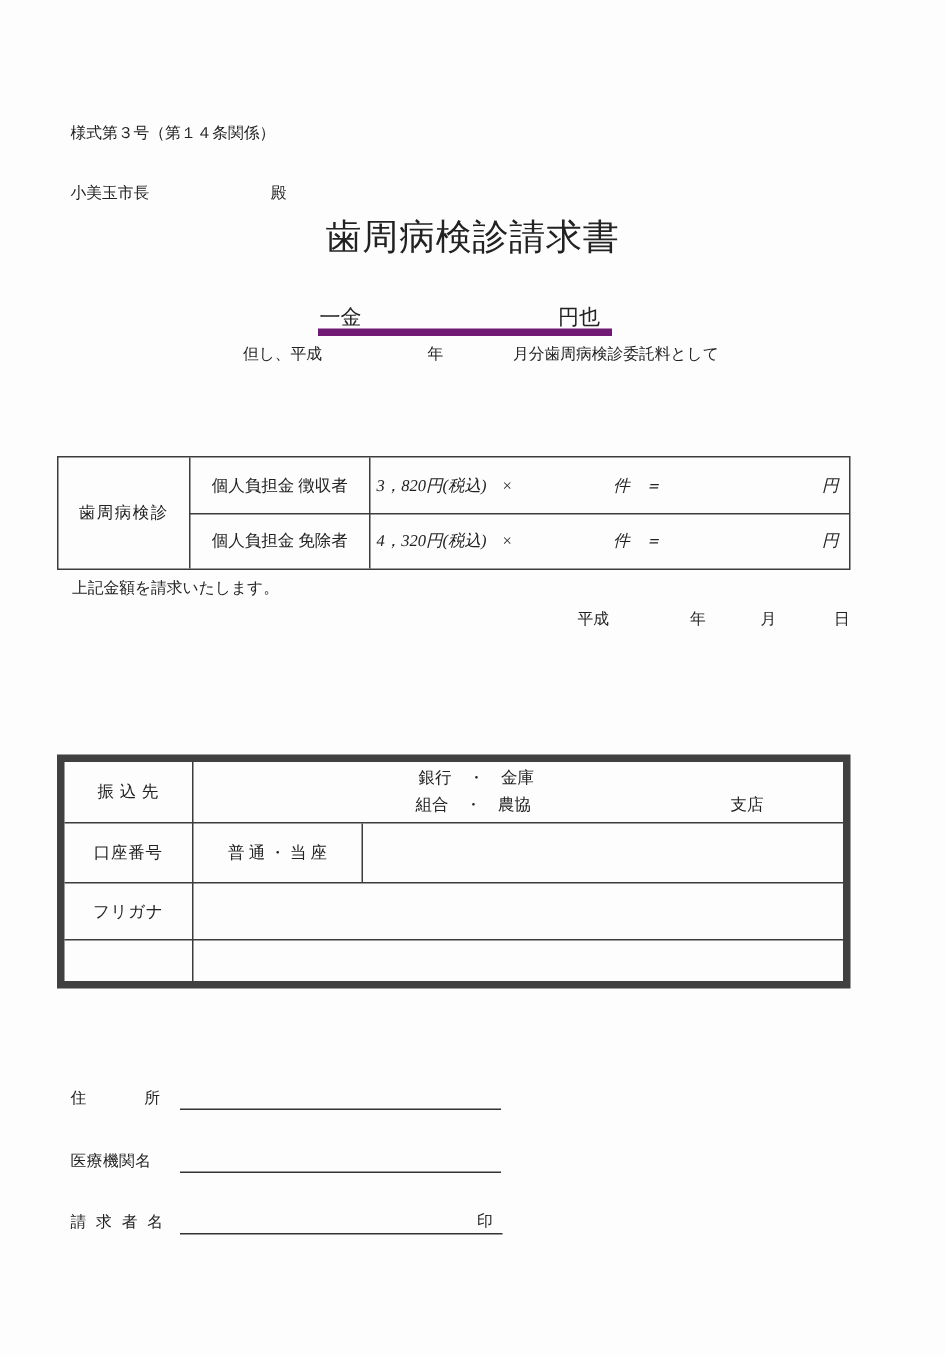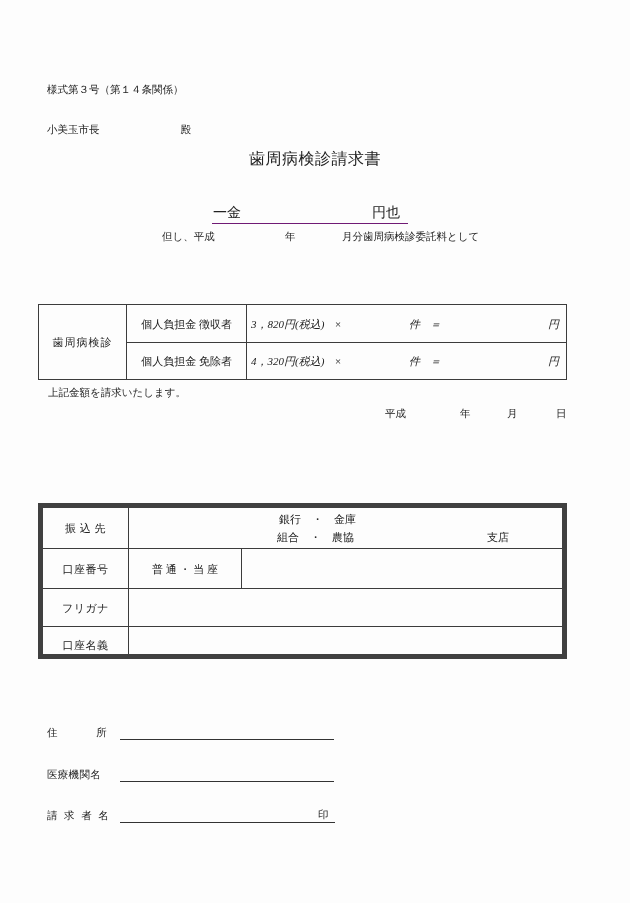--- a/index.html
+++ b/index.html
@@ -20,28 +20,28 @@
     margin-top: 36px;
   }
   .abs { position: absolute; }
 
   
   .form-number { left: 47px; top: 47px; }
   .addressee-line { left: 47px; top: 87px; }
   .honorific { margin-left: 81px; }
   .doc-title {
     left: 0; top: 112px; width: 630px;
-    text-align: center; font-size: 16px; line-height: 22px;
+    text-align: center; font-size: 24px; line-height: 22px;
     letter-spacing: 0.5px;
   }
 
   
   .amount-line {
     left: 212px; top: 166px; width: 196px; height: 22px;
-    border-bottom: 1px solid #701a75;
+    border-bottom: 5px solid #701a75;
     display: flex; justify-content: space-between;
     font-size: 14px; line-height: 22px;
     padding: 0 8px 0 1px;
   }
   .proviso { top: 193px; line-height: 15px; }
   .proviso-lead { left: 162px; }
   .proviso-year { left: 285px; }
   .proviso-tail { left: 342px; }
 
   
@@ -185,21 +185,20 @@
     <div class="payee-cell">
       <div class="payee-line1">銀行　・　金庫</div>
       <div class="payee-line2">組合　・　農協</div>
       <div class="branch">支店</div>
     </div>
 
     <div class="bank-label lbl-acctnum">口座番号</div>
     <div class="acct-type">普 通 ・ 当 座</div>
 
     <div class="bank-label lbl-furi">フリガナ</div>
-    <div class="bank-label lbl-acctnm">口座名義</div>
   </div>
 
   <div class="abs sig-label lbl-address">住 所</div>
   <div class="abs field-line line-address"></div>
 
   <div class="abs sig-label lbl-institute">医療機関名</div>
   <div class="abs field-line line-institute"></div>
 
   <div class="abs sig-label lbl-claimant">請 求 者 名</div>
   <div class="abs field-line line-claimant"></div>

